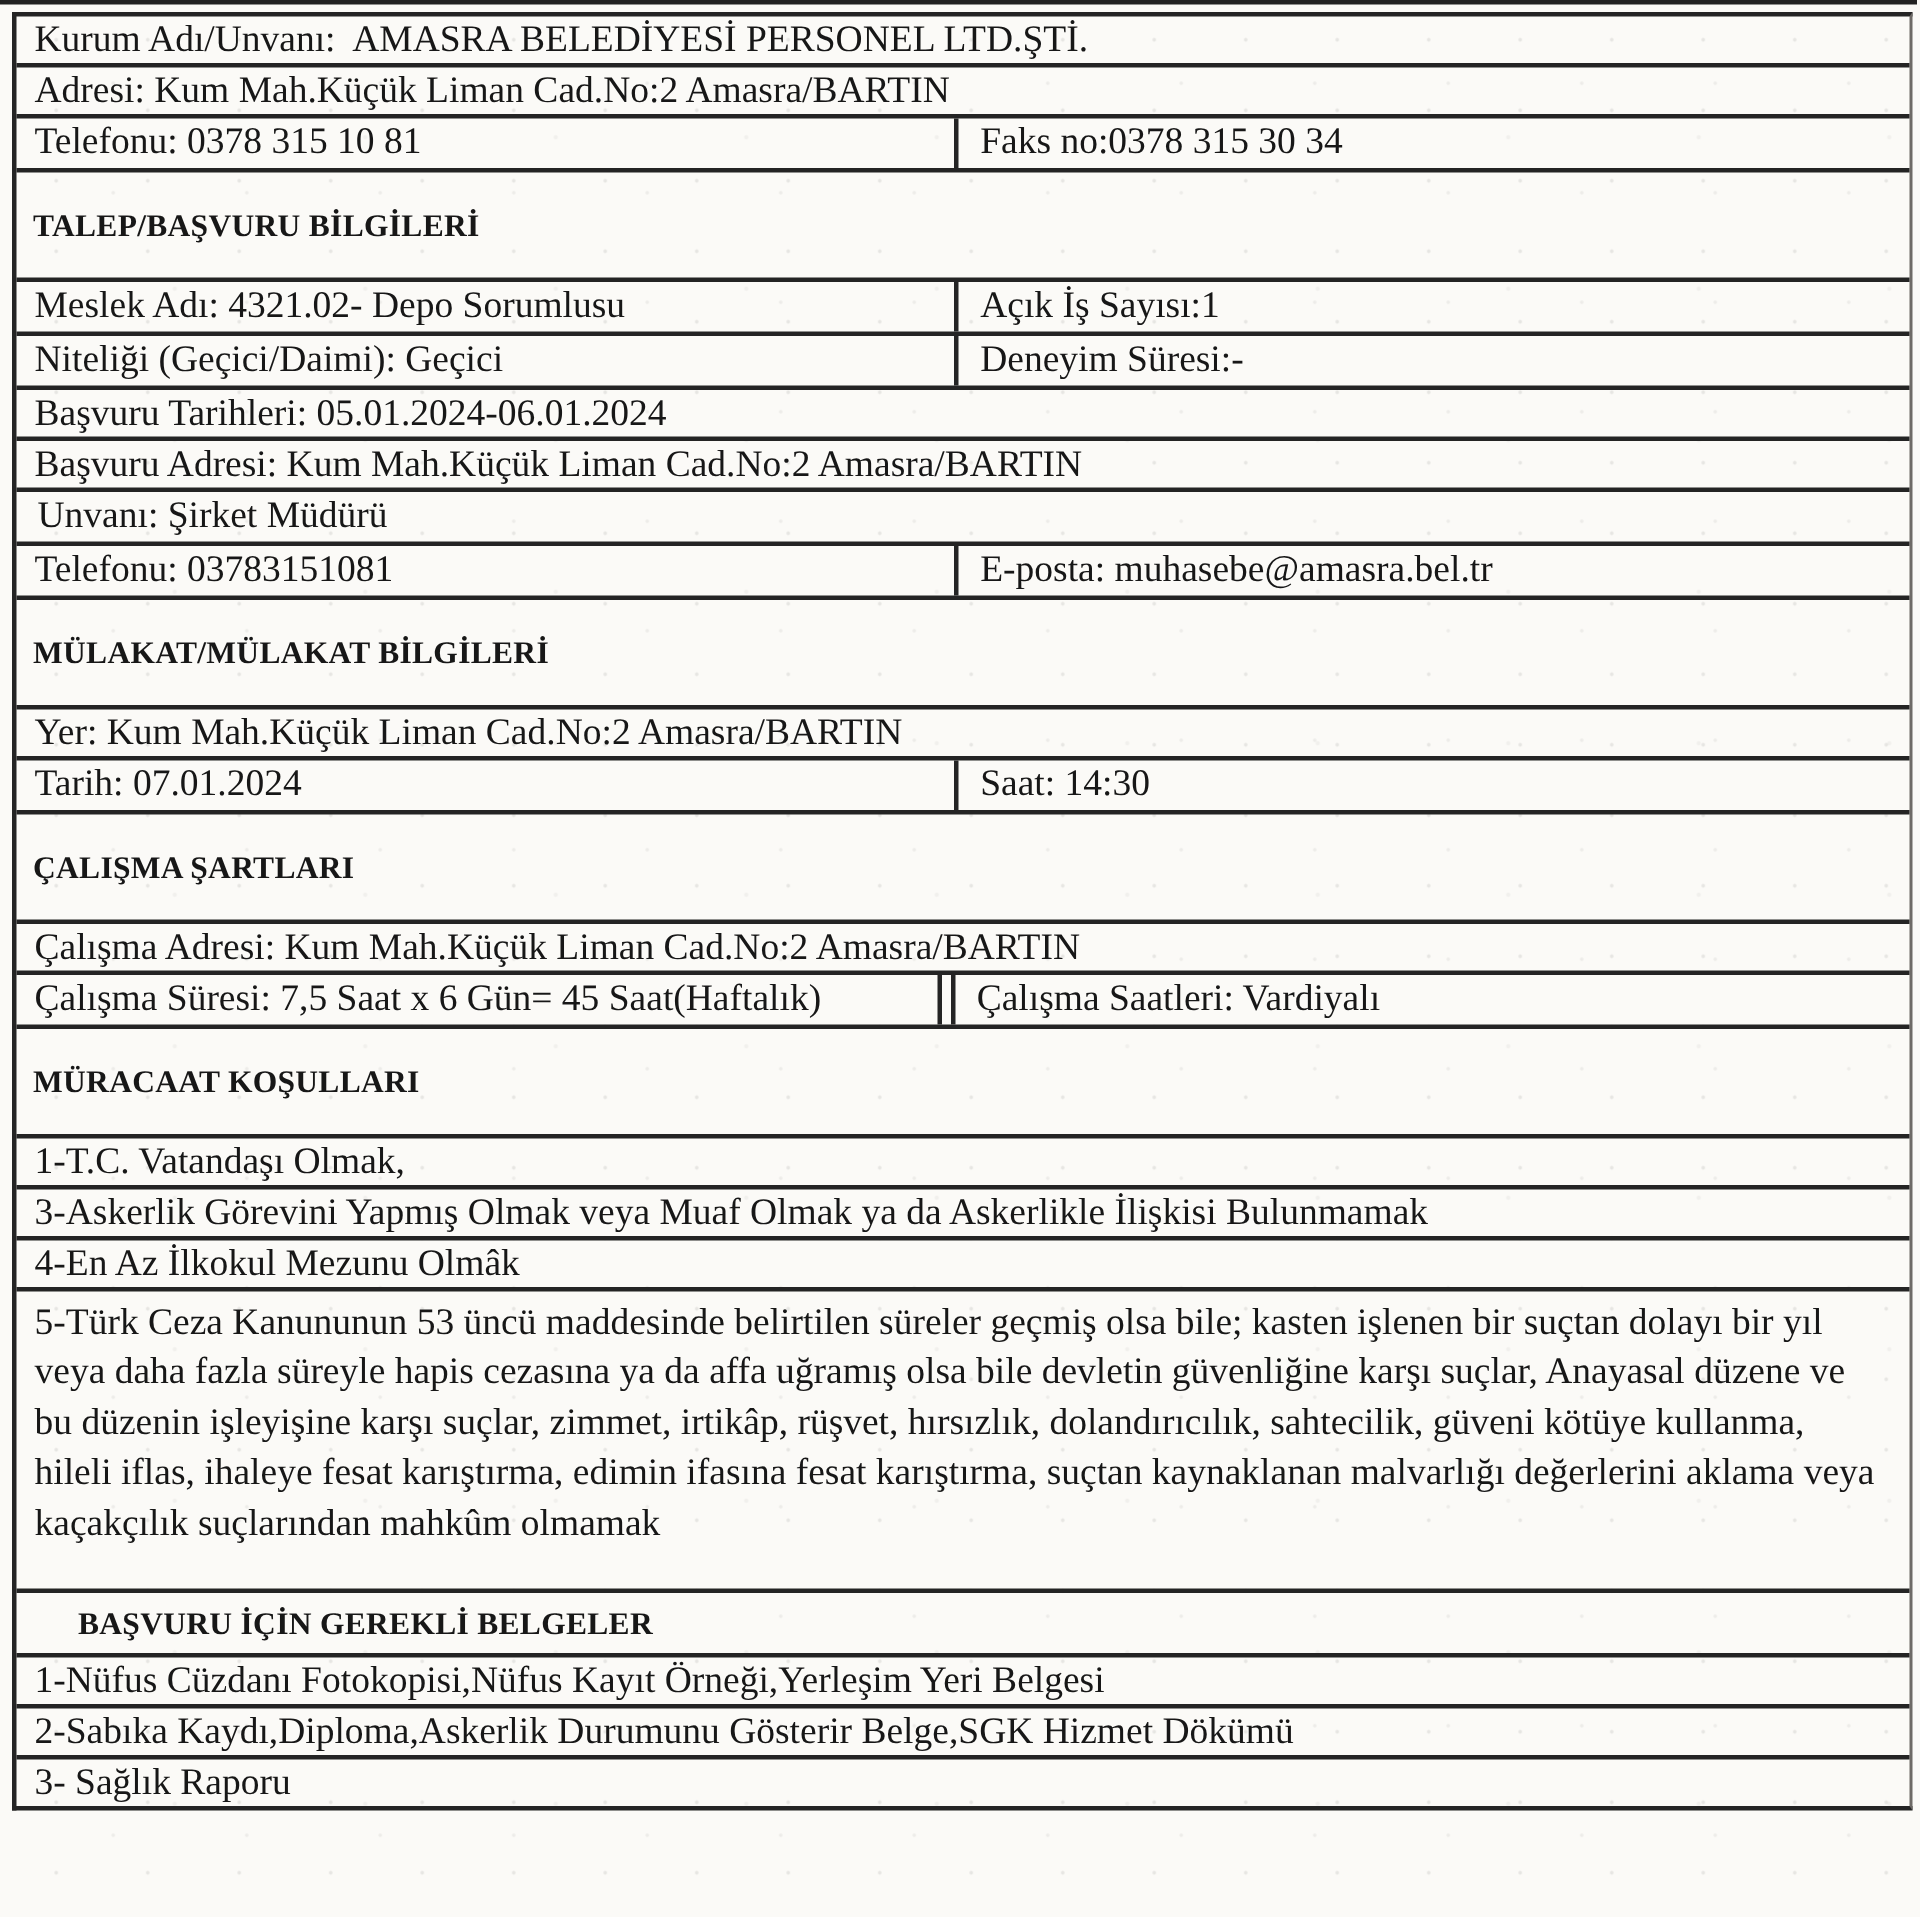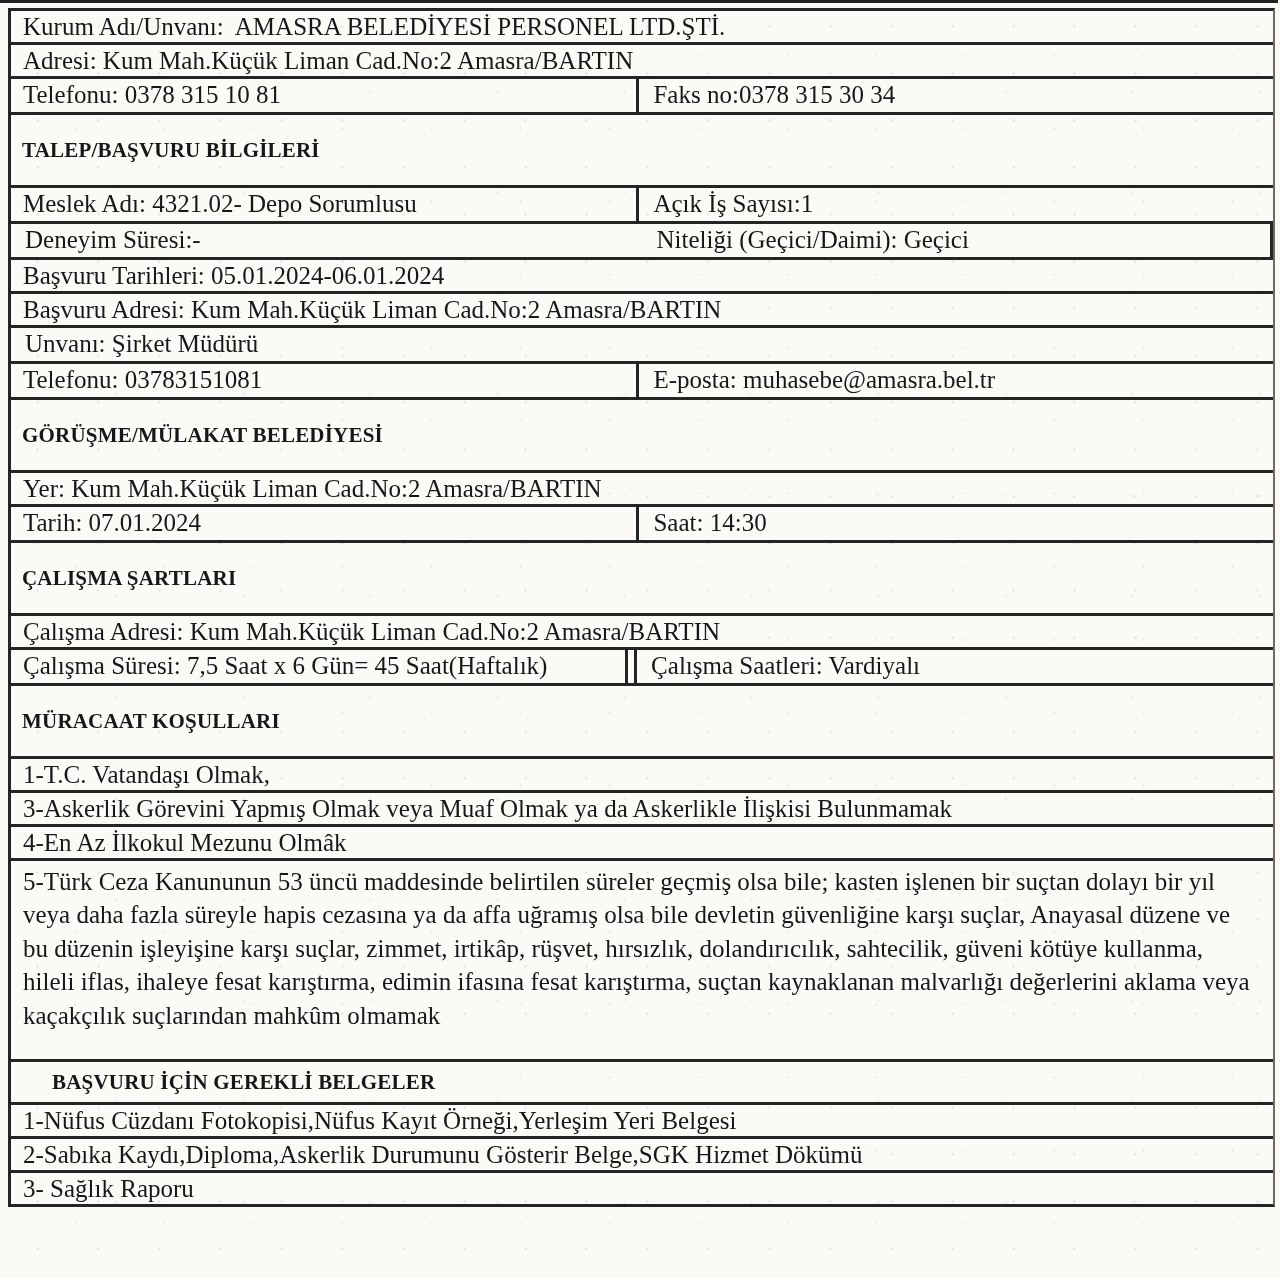--- a/index.html
+++ b/index.html
@@ -82,25 +82,25 @@
   <div class="row cols">
     <div class="cell l">
       <span>Meslek Adı: 4321.02- Depo Sorumlusu</span>
     </div>
     <div class="cell r">
       <span>Açık İş Sayısı:1</span>
     </div>
   </div>
 
   <div class="row cols">
+    <div class="cell l">
+      <span>Niteliği (Geçici/Daimi): Geçici</span>
+    </div>
     <div class="cell r">
       <span>Deneyim Süresi:-</span>
-    </div>
-    <div class="cell l">
-      <span>Niteliği (Geçici/Daimi): Geçici</span>
     </div>
   </div>
 
   <div class="row">
     <span>Başvuru Tarihleri: 05.01.2024-06.01.2024</span>
   </div>
 
   <div class="row">
     <span>Başvuru Adresi: Kum Mah.Küçük Liman Cad.No:2 Amasra/BARTIN</span>
   </div>
@@ -114,21 +114,21 @@
   <div class="row cols">
     <div class="cell l">
       <span>Telefonu: 03783151081</span>
     </div>
     <div class="cell r">
       <span>E-posta: muhasebe@amasra.bel.tr</span>
     </div>
   </div>
 
   <div class="row sect">
-    <span>GÖRÜŞME/MÜLAKAT BELEDİYESİ</span>
+    <span>MÜLAKAT/MÜLAKAT BİLGİLERİ</span>
   </div>
 
   <div class="row">
     <span>Yer: Kum Mah.Küçük Liman Cad.No:2 Amasra/BARTIN</span>
   </div>
 
   <div class="row cols">
     <div class="cell l">
       <span>Tarih: 07.01.2024</span>
     </div>

